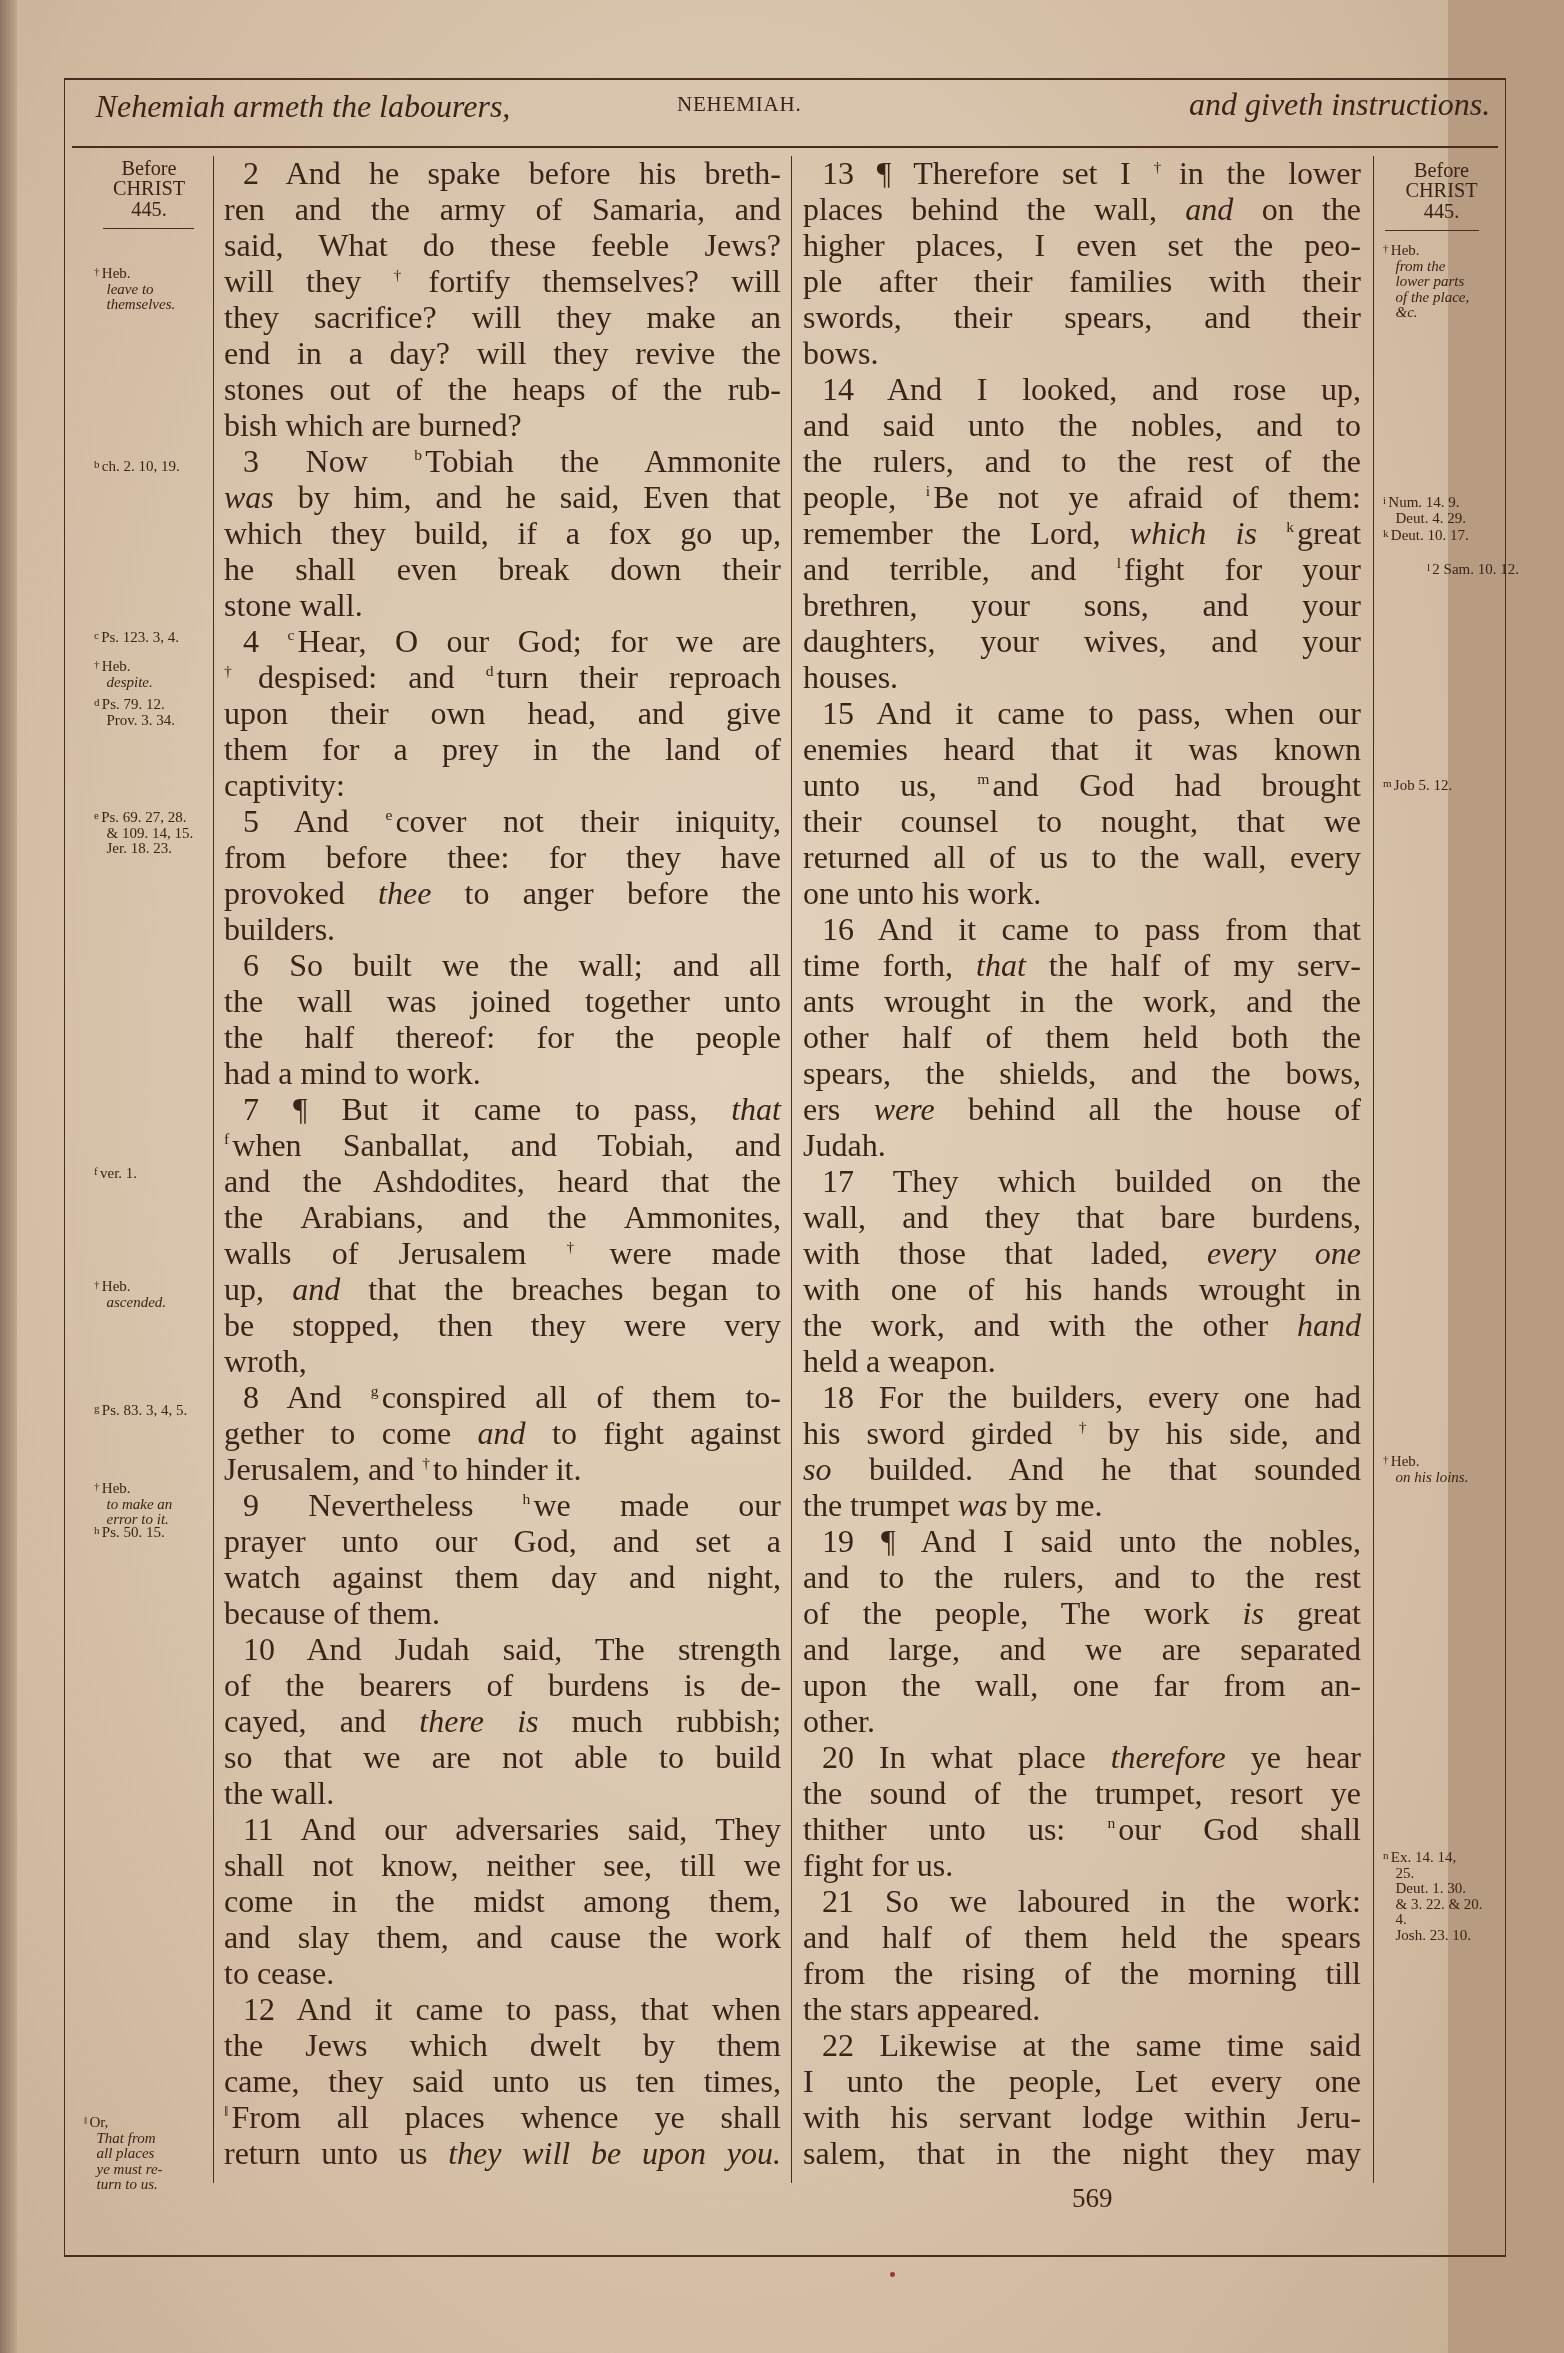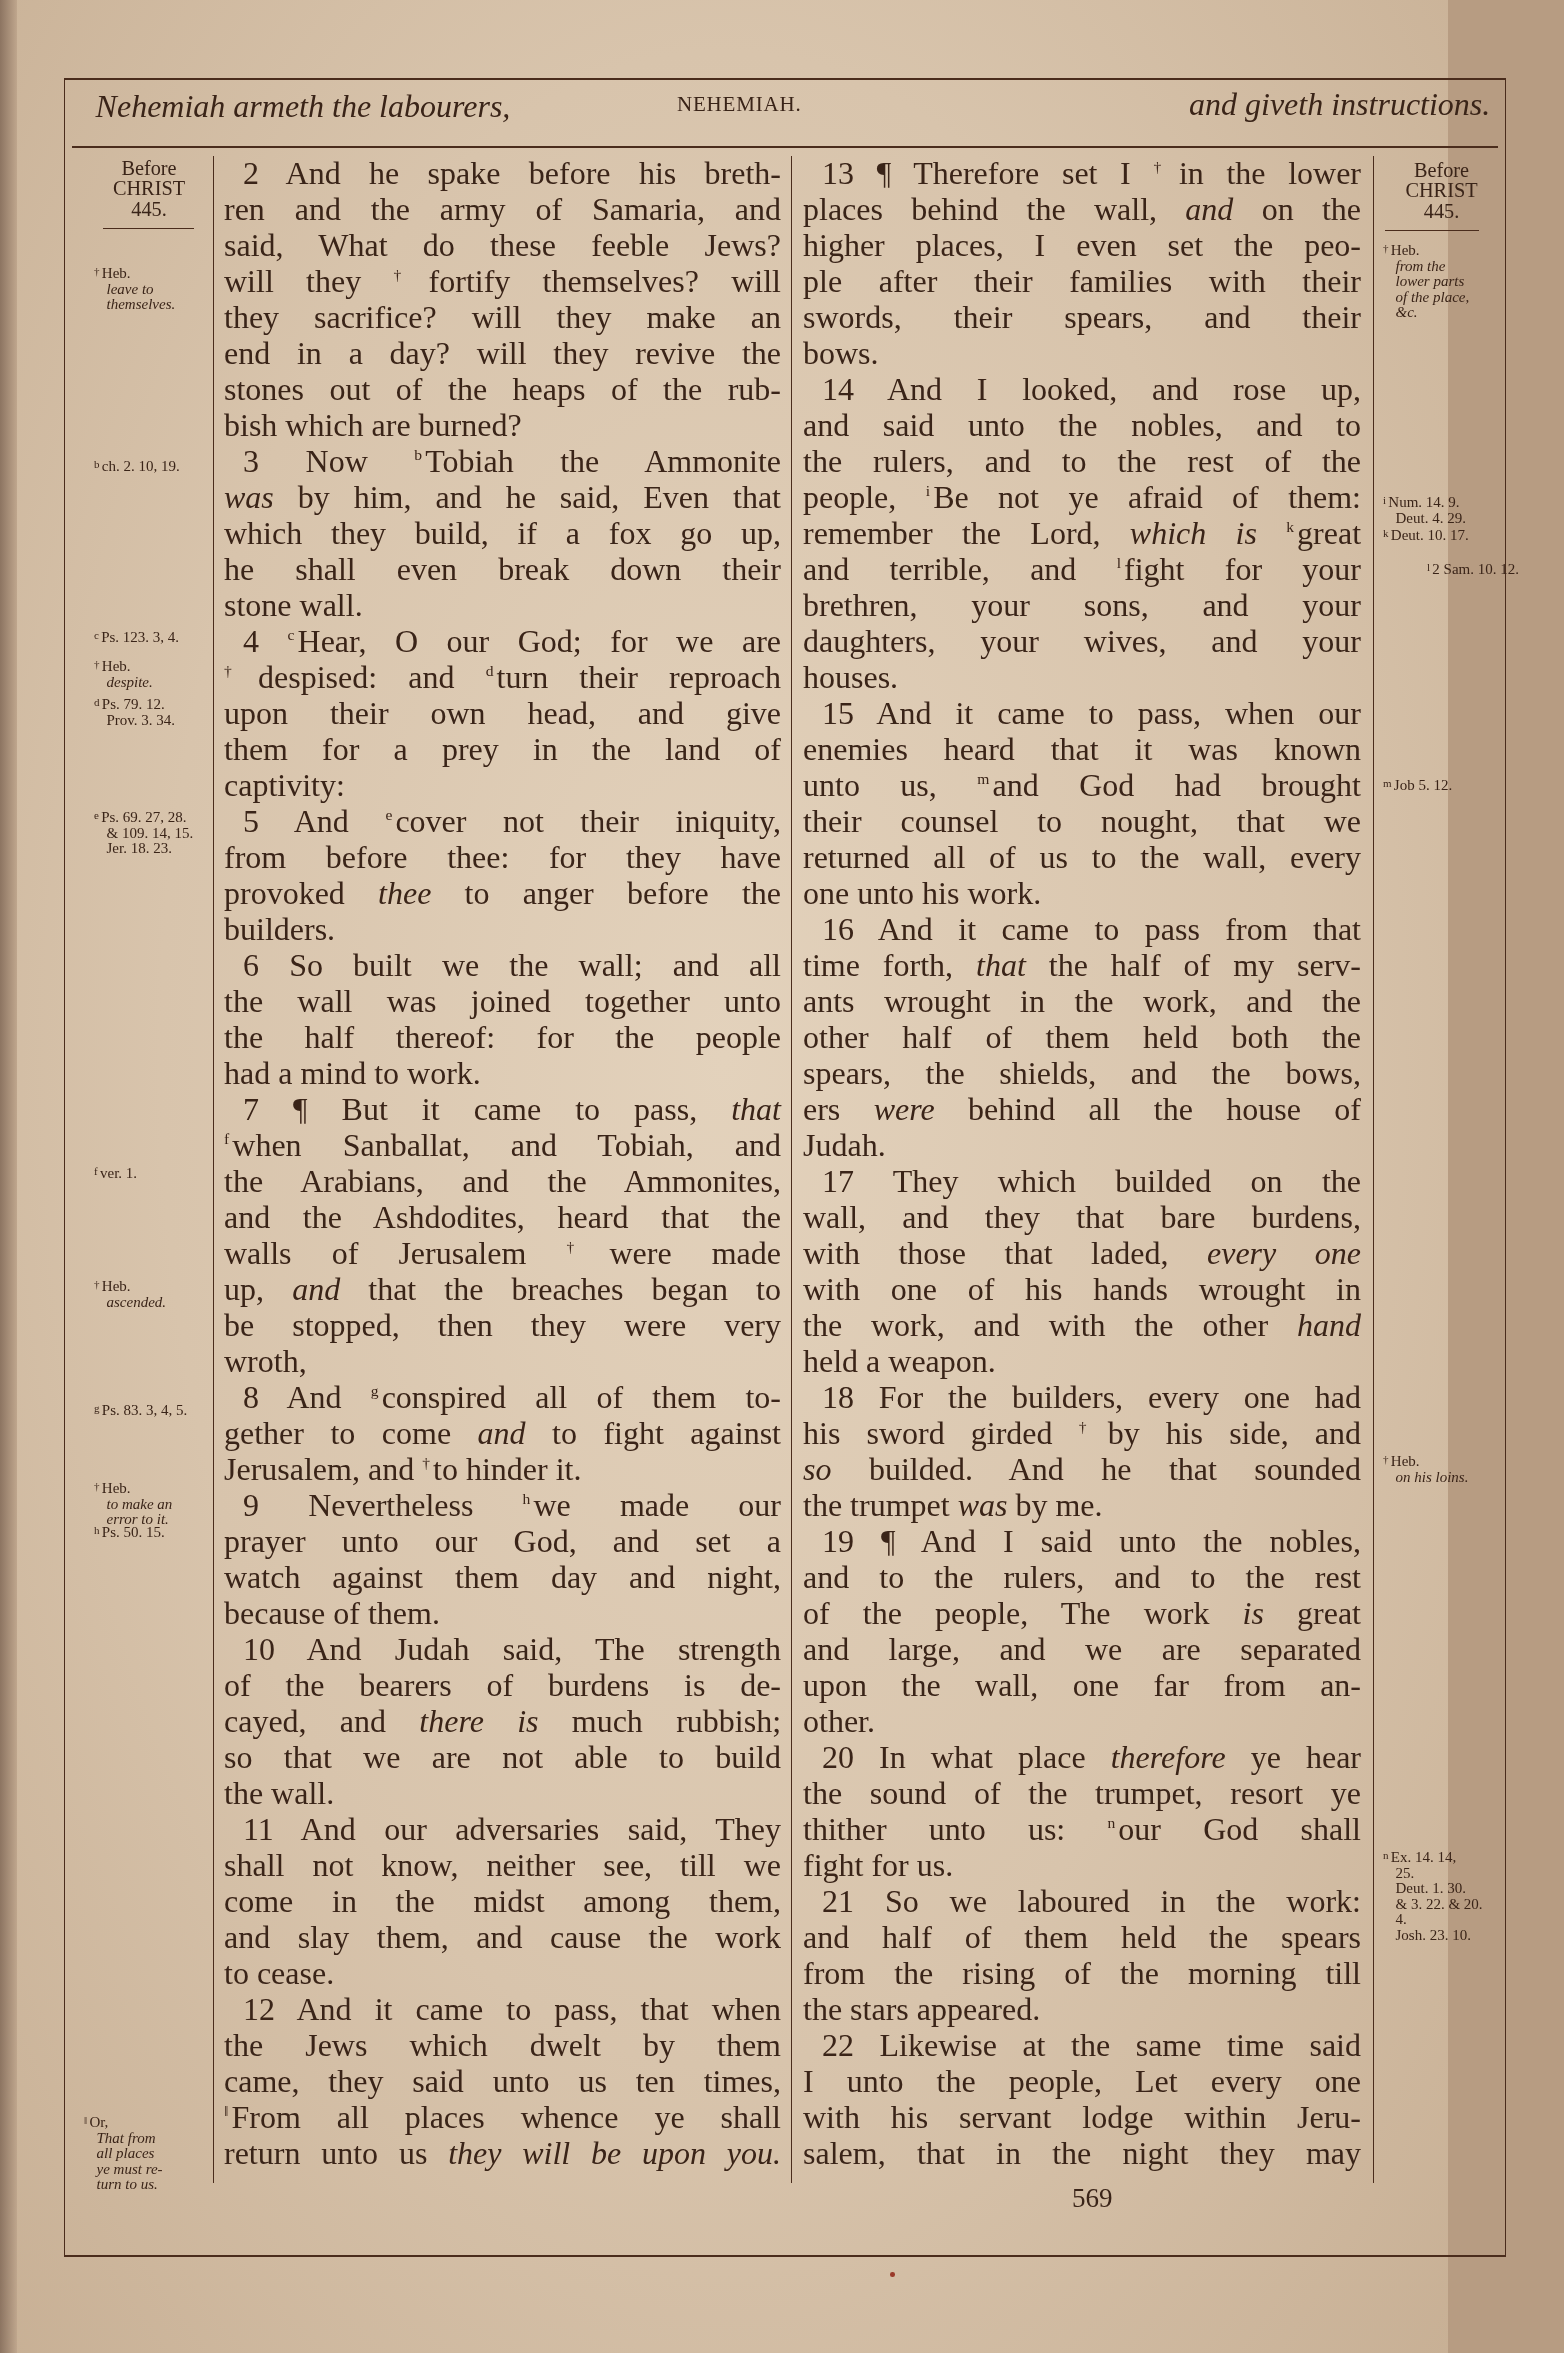--- a/index.html
+++ b/index.html
@@ -139,22 +139,22 @@
       <span class="ln ind"><span>5 And </span><sup>e</sup><span>cover not their iniquity,</span></span>
       <span class="ln"><span>from before thee: for they have</span></span>
       <span class="ln"><span>provoked </span><i>thee</i><span> to anger before the</span></span>
       <span class="ln last"><span>builders.</span></span>
       <span class="ln ind"><span>6 So built we the wall; and all</span></span>
       <span class="ln"><span>the wall was joined together unto</span></span>
       <span class="ln"><span>the half thereof: for the people</span></span>
       <span class="ln last"><span>had a mind to work.</span></span>
       <span class="ln ind"><span>7 ¶ But it came to pass, </span><i>that</i></span>
       <span class="ln"><sup>f</sup><span>when Sanballat, and Tobiah, and</span></span>
+      <span class="ln"><span>and the Ashdodites, heard that the</span></span>
       <span class="ln"><span>the Arabians, and the Ammonites,</span></span>
-      <span class="ln"><span>and the Ashdodites, heard that the</span></span>
       <span class="ln"><span>walls of Jerusalem </span><sup>†</sup><span>were made</span></span>
       <span class="ln"><span>up, </span><i>and</i><span> that the breaches began to</span></span>
       <span class="ln"><span>be stopped, then they were very</span></span>
       <span class="ln last"><span>wroth,</span></span>
       <span class="ln ind"><span>8 And </span><sup>g</sup><span>conspired all of them to-</span></span>
       <span class="ln"><span>gether to come </span><i>and</i><span> to fight against</span></span>
       <span class="ln last"><span>Jerusalem, and </span><sup>†</sup><span>to hinder it.</span></span>
       <span class="ln ind"><span>9 Nevertheless </span><sup>h</sup><span>we made our</span></span>
       <span class="ln"><span>prayer unto our God, and set a</span></span>
       <span class="ln"><span>watch against them day and night,</span></span>

